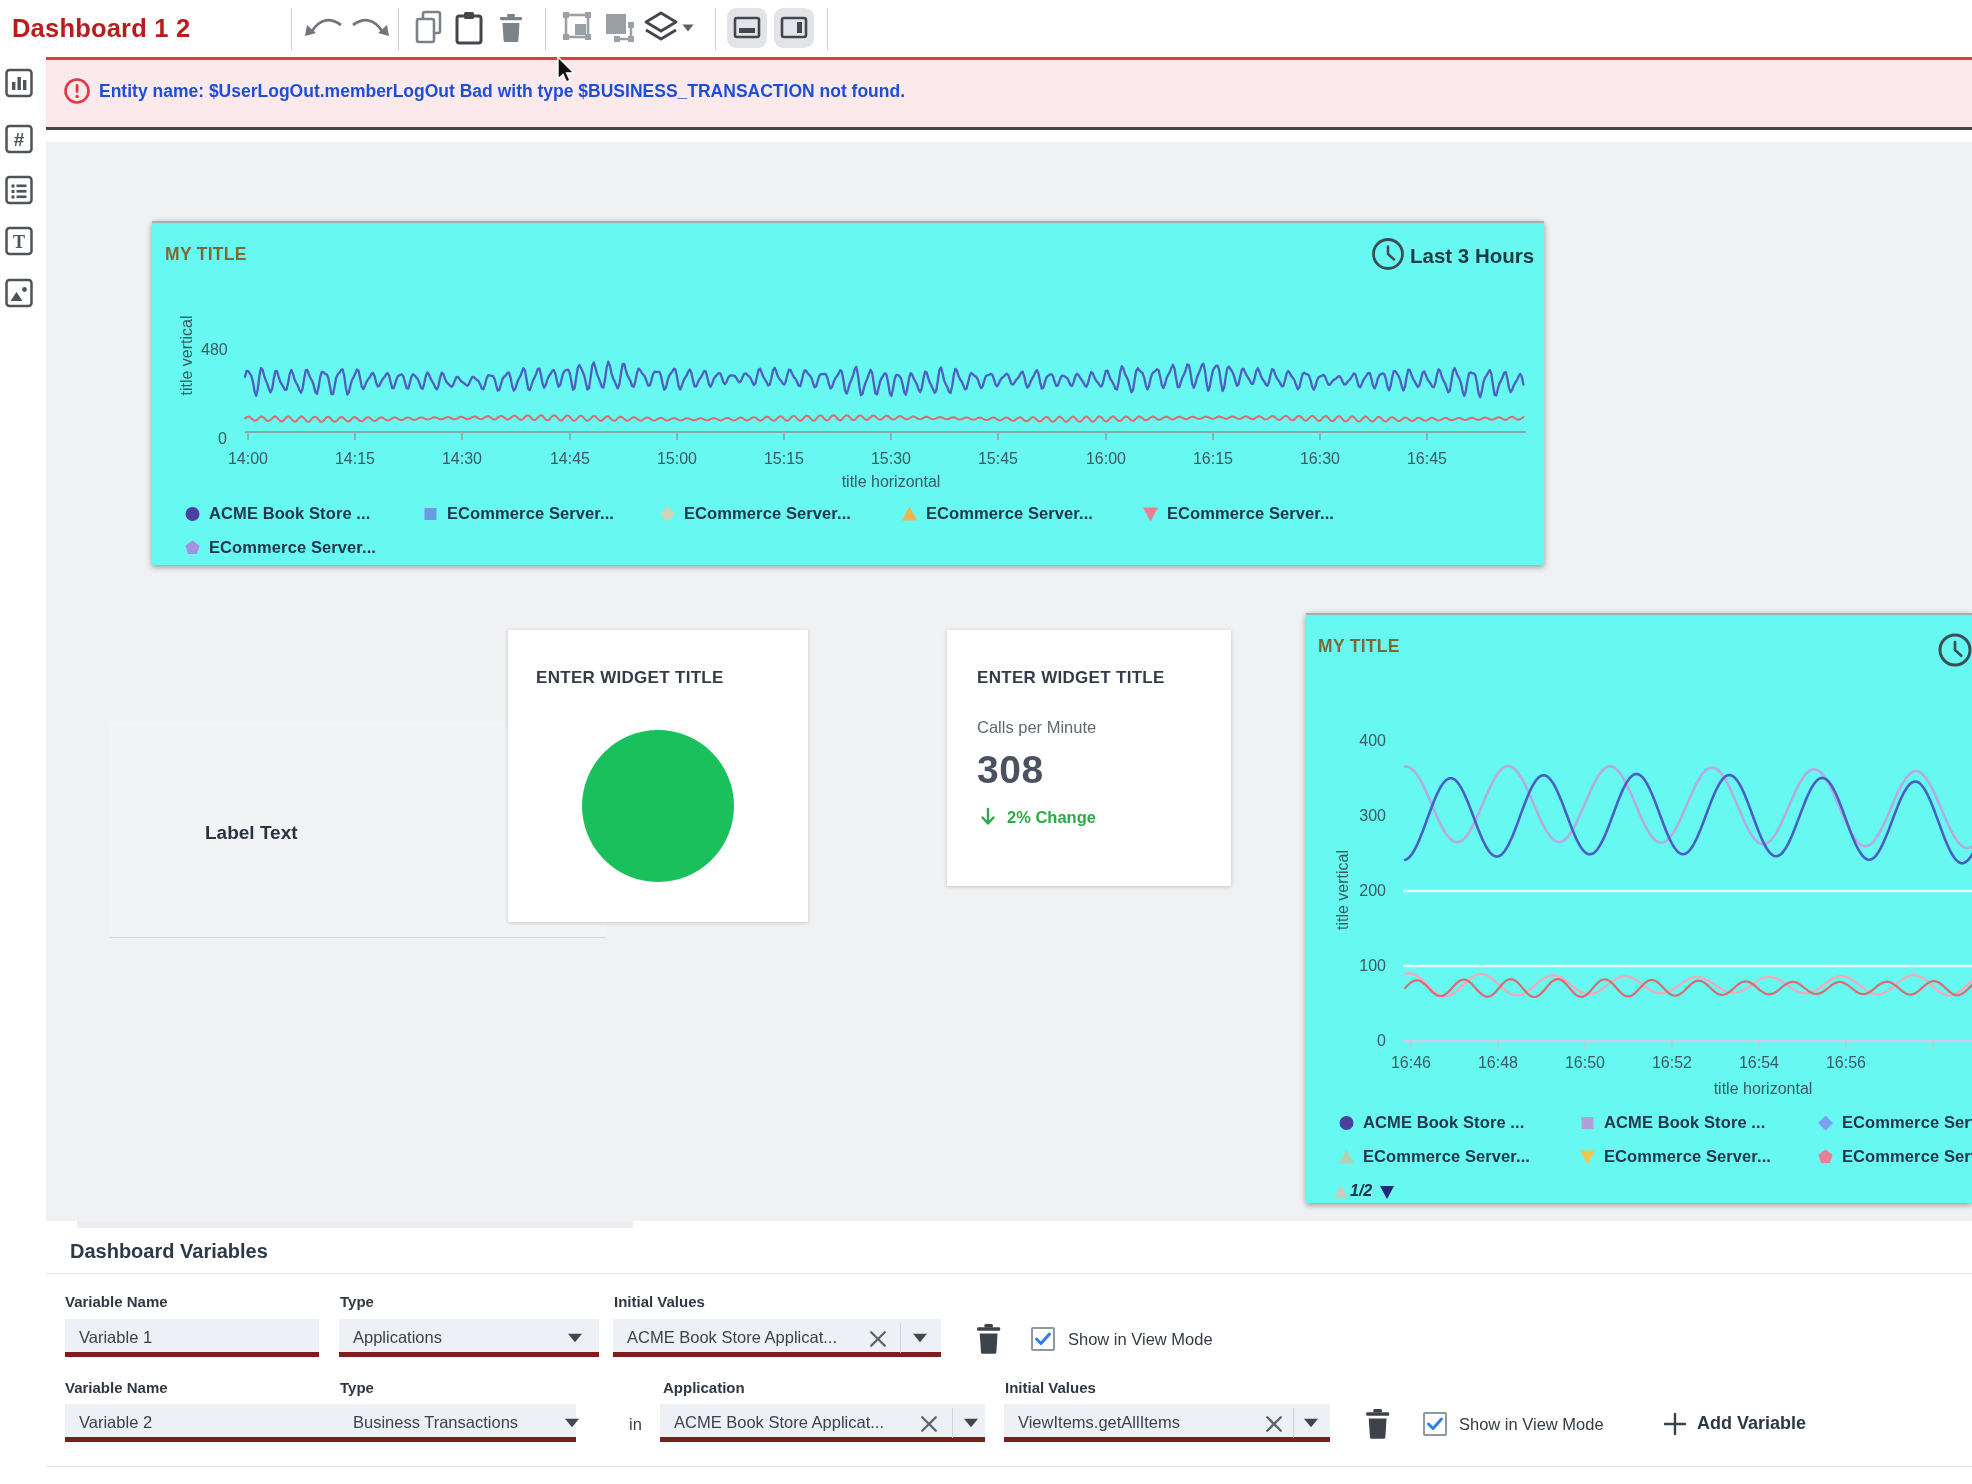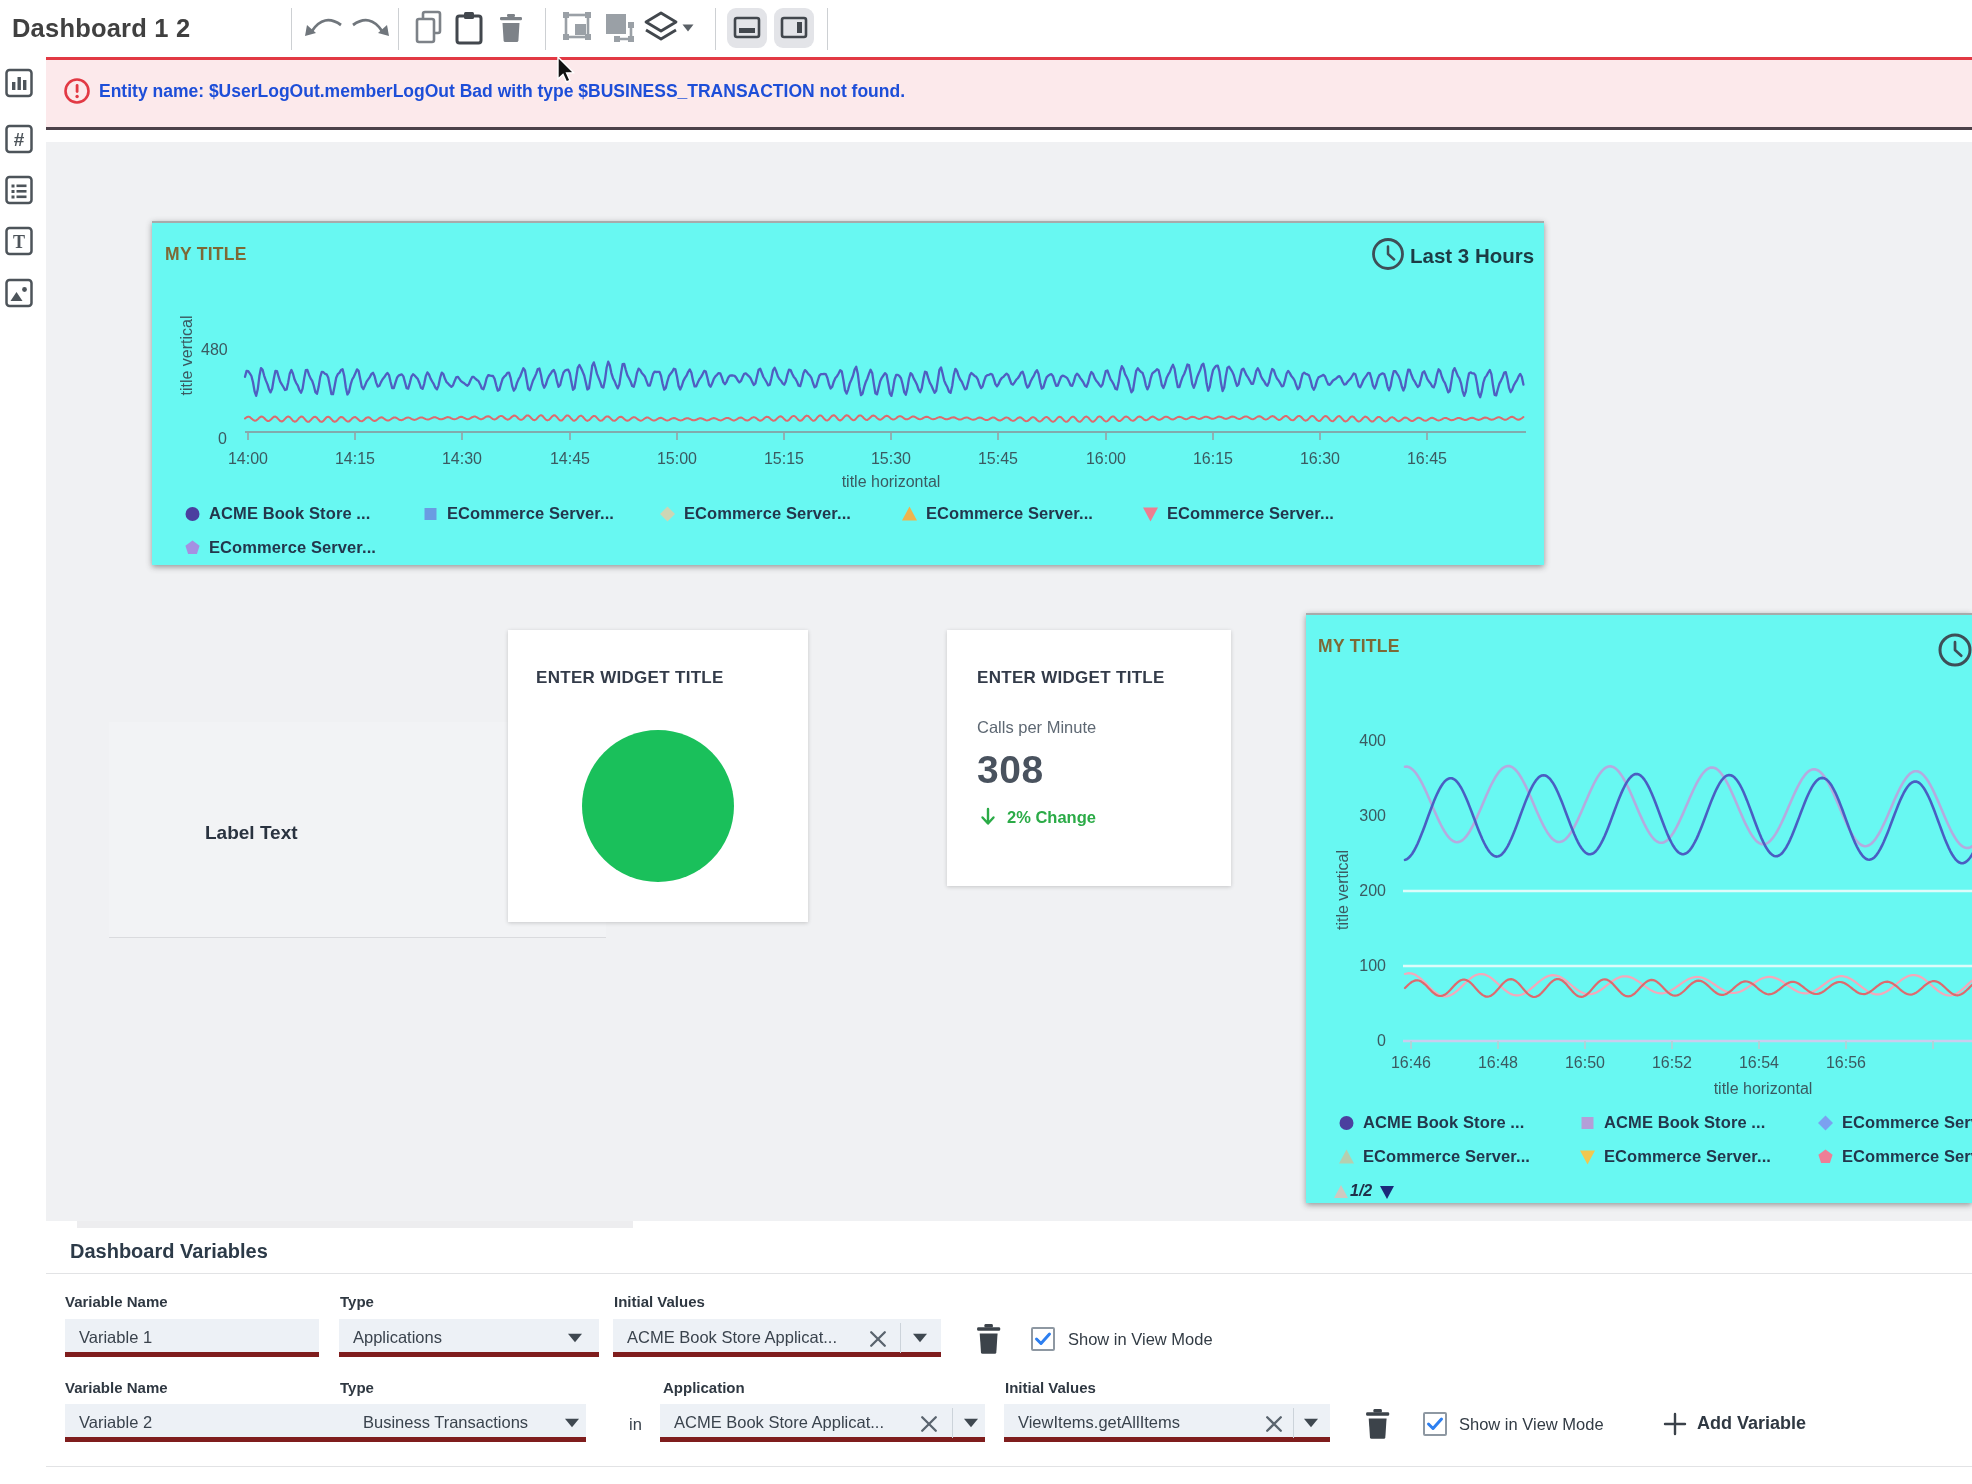--- a/index.html
+++ b/index.html
@@ -6,21 +6,21 @@
      font-family:"Liberation Sans",sans-serif;}
 .abs{position:absolute;}
 .legtxt{position:absolute;font-size:16.5px;font-weight:bold;color:#23364c;white-space:nowrap;letter-spacing:0.1px;}
 .flabel{position:absolute;font-size:15px;font-weight:bold;color:#2f3842;}
 .fld{position:absolute;height:38px;background:#edf1f6;border-bottom:5px solid #7f1d1d;}
 .fldtxt{position:absolute;left:14px;top:9px;font-size:16.5px;color:#3a434d;white-space:nowrap;}
 .axlbl{position:absolute;font-size:16px;color:#3b5a61;white-space:nowrap;}
 </style></head>
 <body>
 
-<div class="abs" style="left:12px;top:14px;font-size:25.5px;font-weight:bold;color:#404040;letter-spacing:0.2px;">Dashboard 1 2</div>
+<div class="abs" style="left:12px;top:14px;font-size:25.5px;font-weight:bold;color:#b91c1c;letter-spacing:0.2px;">Dashboard 1 2</div>
 <div class="abs" style="left:291px;top:8px;width:1px;height:42px;background:#cdd0d3;"></div>
 <div class="abs" style="left:398px;top:8px;width:1px;height:42px;background:#cdd0d3;"></div>
 <div class="abs" style="left:545px;top:8px;width:1px;height:42px;background:#cdd0d3;"></div>
 <div class="abs" style="left:715px;top:8px;width:1px;height:42px;background:#cdd0d3;"></div>
 <div class="abs" style="left:827px;top:8px;width:1px;height:42px;background:#cdd0d3;"></div>
 <svg class="abs" style="left:0;top:0;" width="900" height="57" viewBox="0 0 900 57">
 <path d="M312 31 Q324 13 341 25" fill="none" stroke="#70767c" stroke-width="2.8"></path>
 <path d="M307 25 L316 33 L305 36 Z" fill="#70767c"></path>
 <path d="M382 31 Q370 13 353 25" fill="none" stroke="#70767c" stroke-width="2.8"></path>
 <path d="M387 25 L378 33 L389 36 Z" fill="#70767c"></path>
@@ -242,21 +242,21 @@
     <path d="M5.5 12 L10 16.5 L18.5 7" fill="none" stroke="#2d7ff0" stroke-width="3" stroke-linecap="round" stroke-linejoin="round"></path>
   </svg>
 <div class="abs" style="left:1068px;top:1330px;font-size:16.5px;color:#323b44;">Show in View Mode</div>
 <div class="flabel" style="left:65px;top:1379px;">Variable Name</div>
 <div class="flabel" style="left:340px;top:1379px;">Type</div>
 <div class="flabel" style="left:663px;top:1379px;">Application</div>
 <div class="flabel" style="left:1005px;top:1379px;">Initial Values</div>
 <div class="fld" style="left:65px;top:1404px;width:304px;">
     <div class="fldtxt">Variable 2</div>
   </div>
-<div class="fld" style="left:349px;top:1404px;width:237px;">
+<div class="fld" style="left:339px;top:1404px;width:237px;">
     <div class="fldtxt">Business Transactions</div>
   </div>
 <svg class="abs" style="left:563px;top:1417px;" width="18" height="12">
     <path d="M2.0 1.6600000000000001 L16.0 1.6600000000000001 L9 10.34 Z" fill="#3f4850"></path>
   </svg>
 <div class="abs" style="left:629px;top:1415px;font-size:16.5px;color:#3a434d;">in</div>
 <div class="fld" style="left:660px;top:1404px;width:325px;">
     <div class="fldtxt">ACME Book Store Applicat...</div>
   </div>
 <svg class="abs" style="left:917px;top:1412px;" width="24" height="24">

